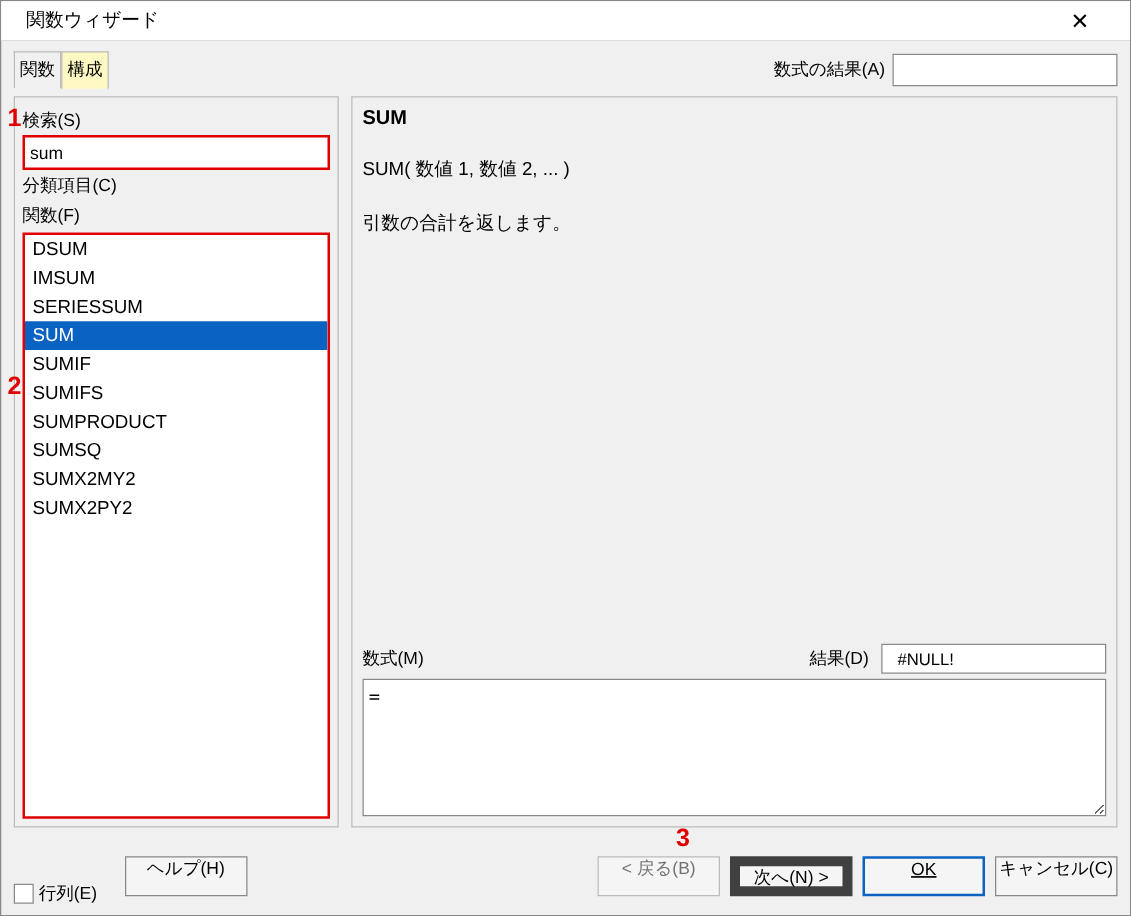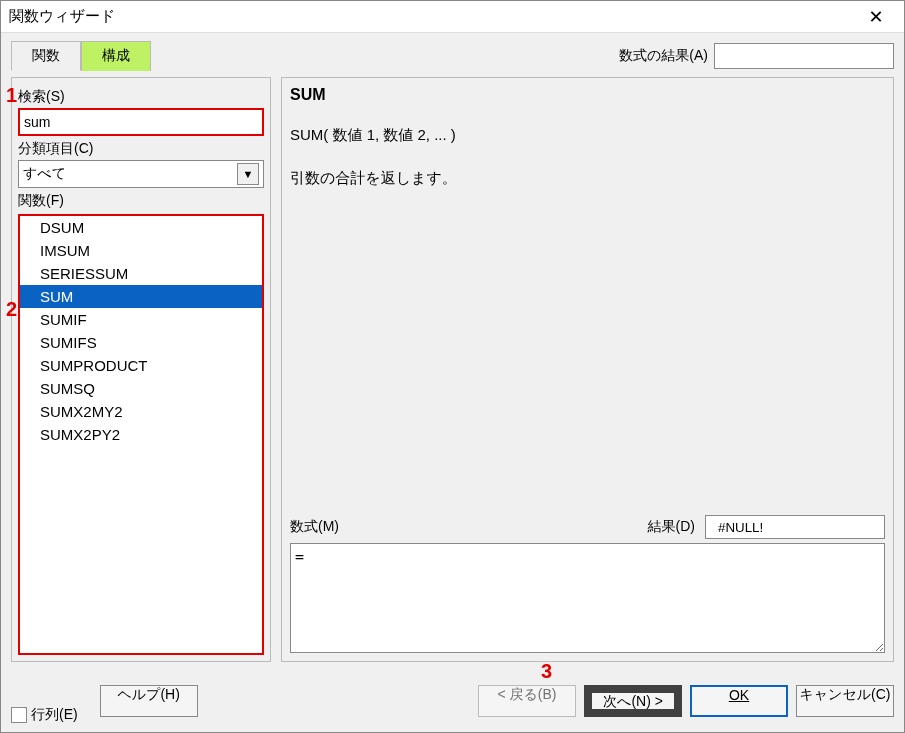--- a/index.html
+++ b/index.html
@@ -17,21 +17,21 @@
   background: #f0f0f0;
   border: 1px solid #888;
   display: flex;
   flex-direction: column;
 }
 .titlebar {
   height: 32px;
   background: #fff;
   display: flex;
   align-items: center;
-  padding: 0 8px;
+  padding: 0 20px;
   border-bottom: 1px solid #ddd;
 }
 .titlebar .title { flex: 1; font-size: 15px; }
 .titlebar .close {
   width: 40px; height: 28px;
   display: flex; align-items: center; justify-content: center;
   font-size: 18px;
 }
 .content {
   flex: 1;
@@ -42,33 +42,33 @@
 .toprow {
   display: flex;
   align-items: center;
   margin-bottom: 6px;
 }
 .tabs {
   display: flex;
   border-bottom: none;
 }
 .tab {
-  padding: 5px 20px;
+  padding: 5px 4px;
   background: #fff;
   border: 1px solid #bbb;
   border-bottom: none;
   font-size: 14px;
   cursor: pointer;
 }
 .tab.active {
   background: #f0f0f0;
   border-bottom: 1px solid #f0f0f0;
 }
 .tab.inactive {
-  background: #bef264;
+  background: #fef9c3;
 }
 .result-label {
   margin-left: auto;
   margin-right: 6px;
 }
 .result-input {
   width: 180px;
   height: 26px;
   background: #fff;
   border: 1px solid #888;
@@ -119,21 +119,21 @@
   font-size: 11px;
 }
 .func-list {
   flex: 1;
   background: #fff;
   border: 2px solid #e00000;
   margin-top: 2px;
   overflow-y: auto;
 }
 .func-item {
-  padding: 3px 20px;
+  padding: 3px 6px;
   font-size: 15px;
   cursor: pointer;
 }
 .func-item.selected {
   background: #0a63c2;
   color: #fff;
 }
 .right-pane {
   flex: 1;
   display: flex;
@@ -237,26 +237,20 @@
       <span class="result-label">数式の結果(A)</span>
       <input class="result-input" value="" style="">
     </div>
 
     <div class="body">
       <div class="left-pane relwrap">
         <div class="callout" style="left:-6px;top:6px;">1</div>
         <label>検索(S)</label>
         <input class="search-input" value="sum" style="">
         <label>分類項目(C)</label>
-        <div class="category-select">
-          <span class="sel-val">すべて</span>
-          <span class="sel-btn">
-            <span>▼</span>
-          </span>
-        </div>
         <label>関数(F)</label>
         <div class="callout" style="left:-6px;top:220px;">2</div>
         <div class="func-list" id="func-list">
             <div class="func-item">DSUM</div>
             <div class="func-item">IMSUM</div>
             <div class="func-item">SERIESSUM</div>
             <div class="func-item selected">SUM</div>
             <div class="func-item">SUMIF</div>
             <div class="func-item">SUMIFS</div>
             <div class="func-item">SUMPRODUCT</div>

